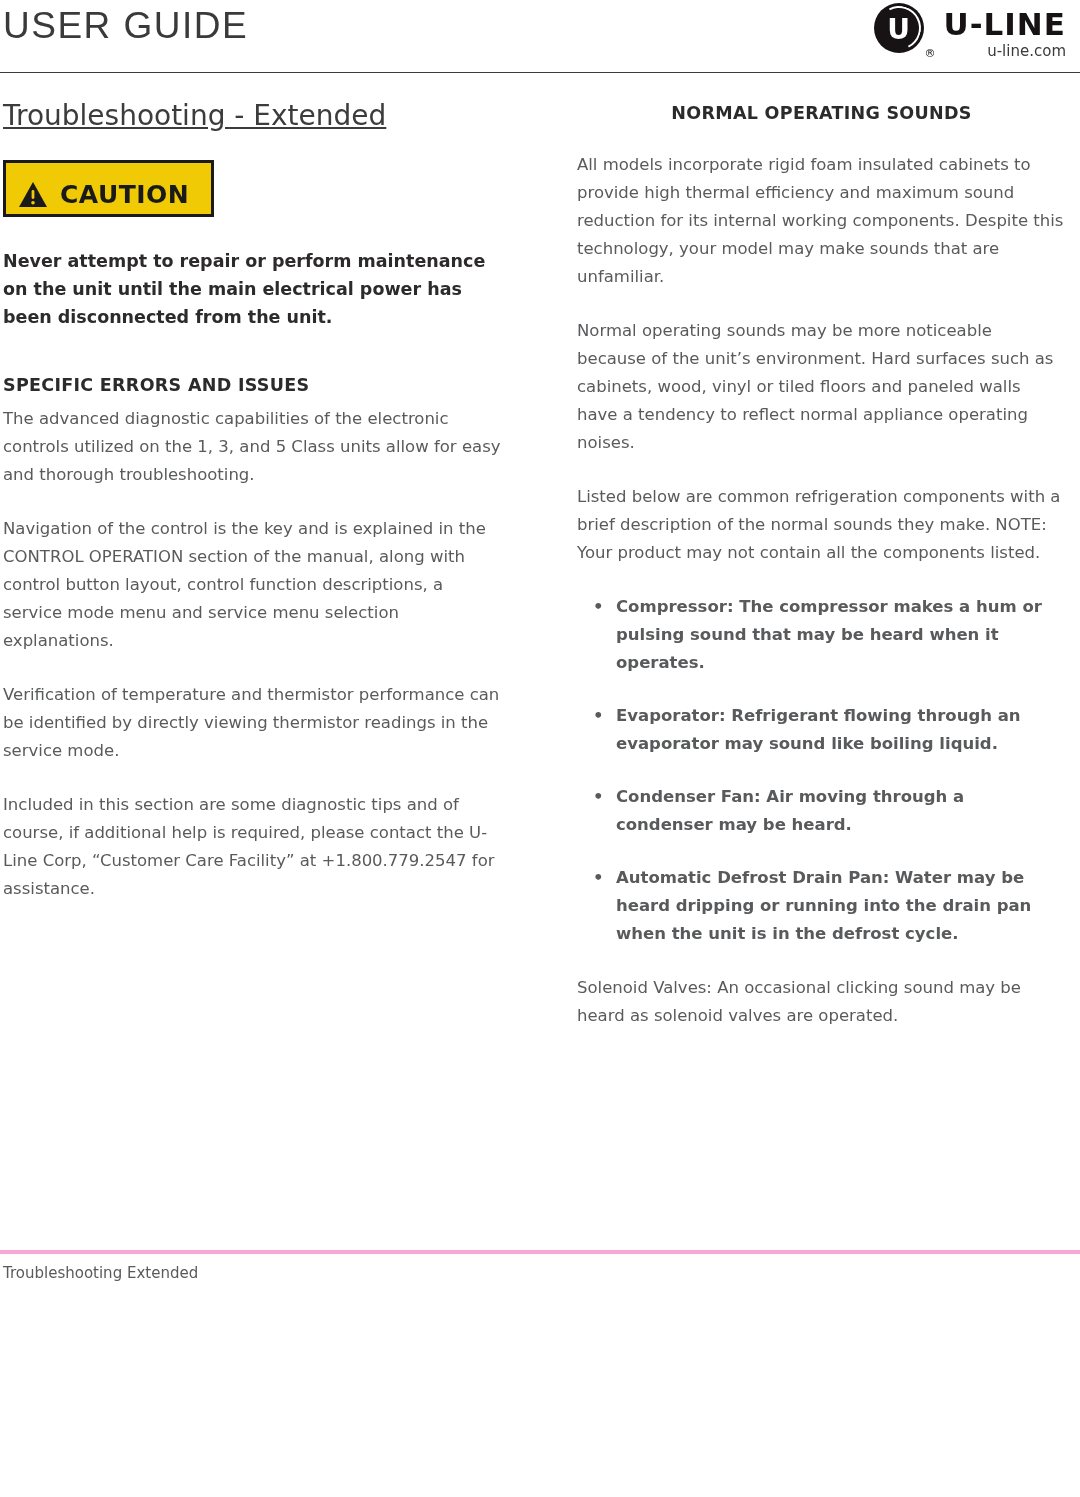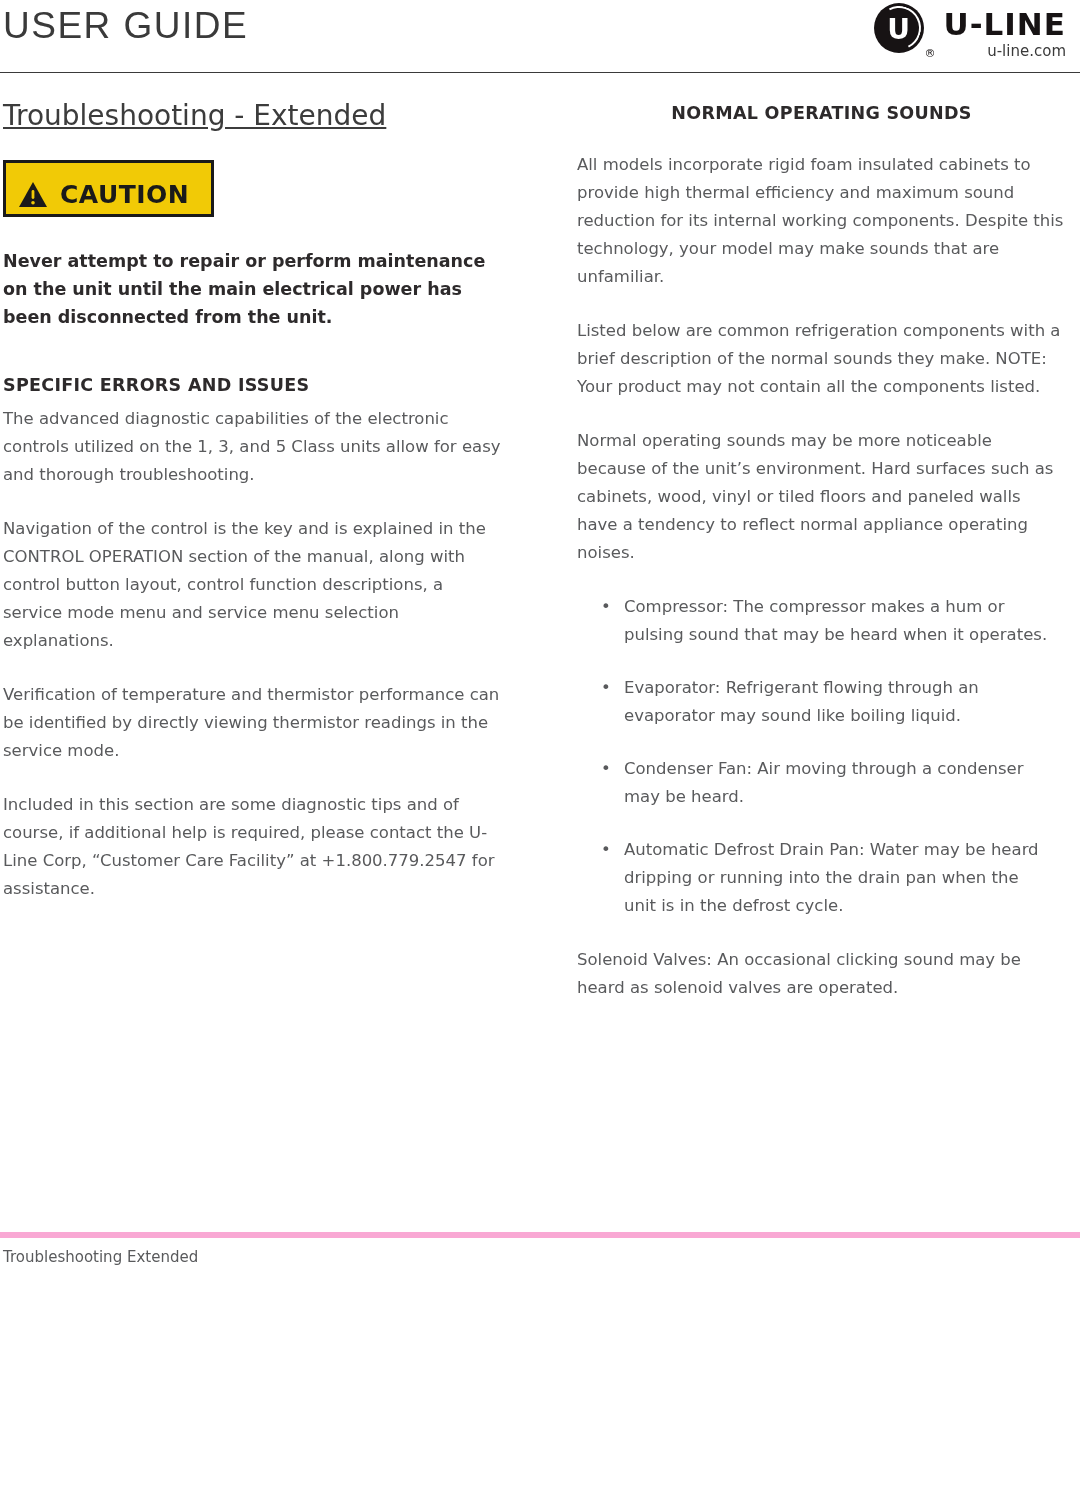--- a/index.html
+++ b/index.html
@@ -34,27 +34,27 @@
     border:3px solid #1a1a1a; padding:17px 22px 5px 12px; margin:0 0 30px; }
   .caution-badge .tri { width:30px; height:27px; margin-right:12px; }
   .caution-label { font-size:25px; font-weight:bold; color:#1a1a1a; letter-spacing:0.5px; }
 
   .warning-text { font-size:17.5px; font-weight:bold; color:#2d2a2b; line-height:28px; margin:0 0 44px; }
 
   .section-heading { font-size:17.5px; font-weight:bold; color:#2d2a2b; letter-spacing:0.3px; margin:0 0 10px; }
   .body-p { font-size:16.5px; color:#595a5c; line-height:28px; margin:2px 0 26px; }
   .col-right .section-heading { margin:4px 0 28px;text-align:center; }
 
-  ul.sound-list { list-style:none; margin:0 12px 26px; }
+  ul.sound-list { list-style:none; margin:0 4px 26px;font-weight:bold; }
   ul.sound-list li { position:relative; padding-left:35px; margin-bottom:25px;
     font-size:16.5px; color:#595a5c; line-height:28px; }
   ul.sound-list li::before { content:"\2022"; position:absolute; left:12px; top:0; color:#595a5c; }
 
   
-  .footer { position:absolute; left:0; right:0; bottom:16px; border-top:6px solid #f9a8d4;
+  .footer { position:absolute; left:0; right:0; bottom:0; border-top:4px solid #f9a8d4;
     padding:9px 16px 14px 3px; }
   .footer-text { font-size:15px; color:#595a5c; }
 </style>
 </head>
 <body>
 
 <div class="page">
 
   <div class="header">
     <div class="doc-title">USER GUIDE</div>
@@ -89,22 +89,22 @@
       <h2 class="section-heading">SPECIFIC ERRORS AND ISSUES</h2>
       <p class="body-p">The advanced diagnostic capabilities of the electronic controls utilized on the 1, 3, and 5 Class units allow for easy and thorough troubleshooting.</p>
       <p class="body-p">Navigation of the control is the key and is explained in the CONTROL OPERATION section of the manual, along with control button layout, control function descriptions, a service mode menu and service menu selection explanations.</p>
       <p class="body-p">Verification of temperature and thermistor performance can be identified by directly viewing thermistor readings in the service mode.</p>
       <p class="body-p">Included in this section are some diagnostic tips and of course, if additional help is required, please contact the U-Line Corp, “Customer Care Facility” at +1.800.779.2547 for assistance.</p>
     </div>
 
     <div class="col-right">
       <h2 class="section-heading">NORMAL OPERATING SOUNDS</h2>
       <p class="body-p">All models incorporate rigid foam insulated cabinets to provide high thermal efficiency and maximum sound reduction for its internal working components. Despite this technology, your model may make sounds that are unfamiliar.</p>
+      <p class="body-p">Normal operating sounds may be more noticeable because of the unit’s environment. Hard surfaces such as cabinets, wood, vinyl or tiled floors and paneled walls have a tendency to reflect normal appliance operating noises.</p>
       <p class="body-p">Listed below are common refrigeration components with a brief description of the normal sounds they make. NOTE: Your product may not contain all the components listed.</p>
-      <p class="body-p">Normal operating sounds may be more noticeable because of the unit’s environment. Hard surfaces such as cabinets, wood, vinyl or tiled floors and paneled walls have a tendency to reflect normal appliance operating noises.</p>
 
       <ul class="sound-list">
         <li>Compressor: The compressor makes a hum or pulsing sound that may be heard when it operates.</li>
         <li>Evaporator: Refrigerant flowing through an evaporator may sound like boiling liquid.</li>
         <li>Condenser Fan: Air moving through a condenser may be heard.</li>
         <li>Automatic Defrost Drain Pan: Water may be heard dripping or running into the drain pan when the unit is in the defrost cycle.</li>
       </ul>
 
       <p class="body-p">Solenoid Valves: An occasional clicking sound may be heard as solenoid valves are operated.</p>
     </div>

